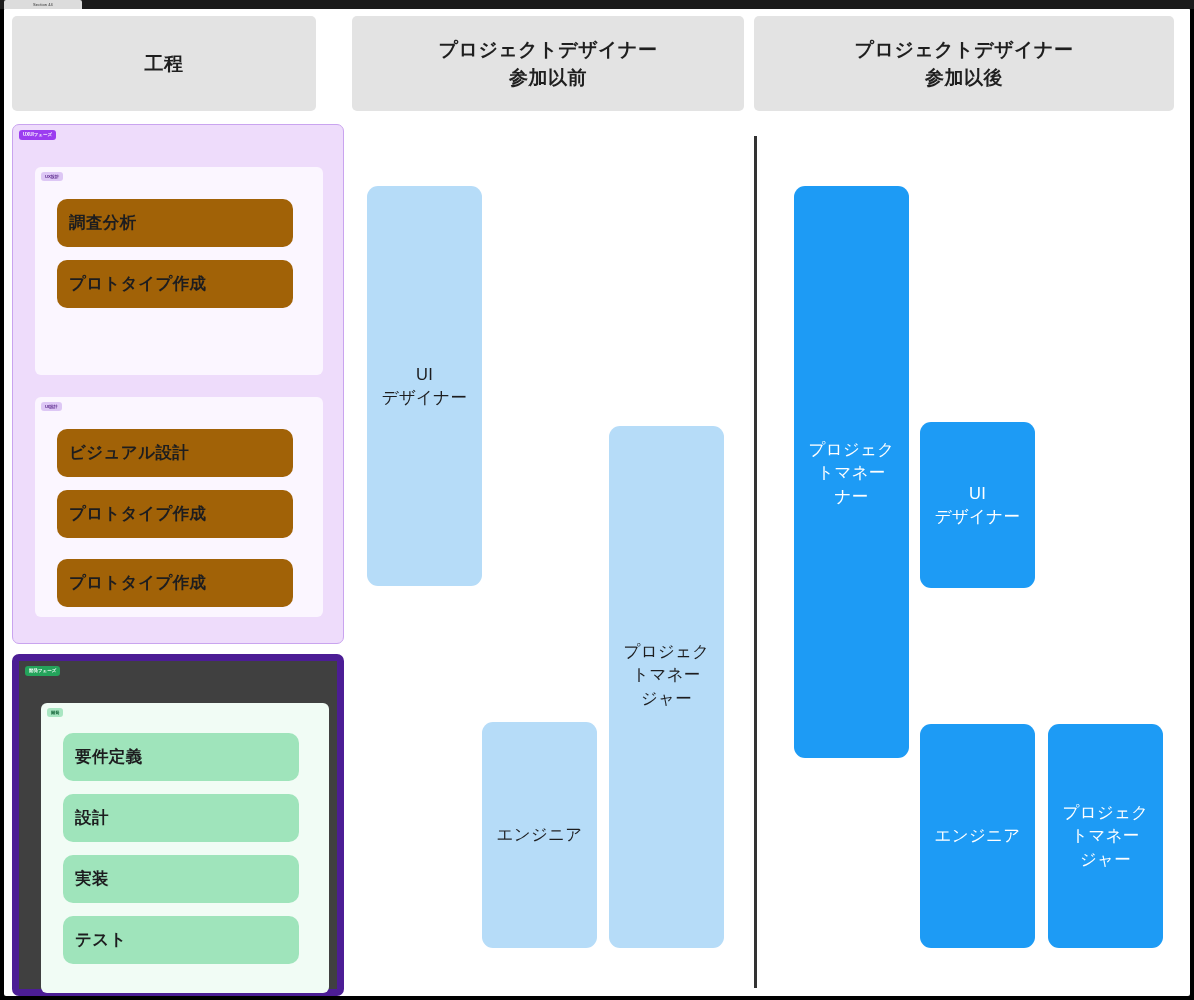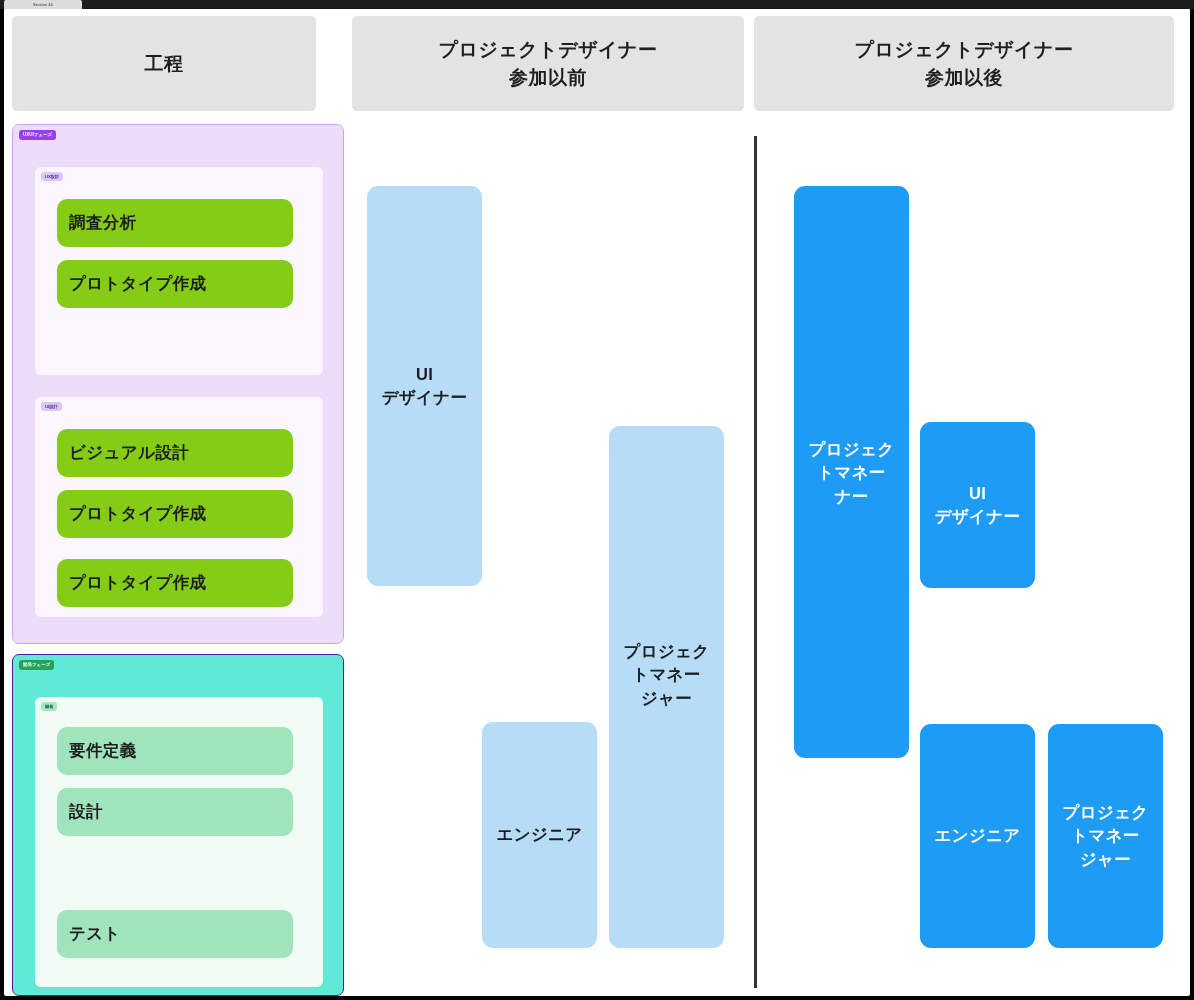--- a/index.html
+++ b/index.html
@@ -95,37 +95,37 @@
     color:#1d1d1f;
     letter-spacing:.4px;
   }
 
   
   #phase-uxui{top:116px;height:520px;background:#eedcfb;border:1px solid #c9a4ef;}
   #phase-uxui .phase-badge{background:#9b3df0;}
   #grp-ux{left:22px;top:42px;width:288px;height:208px;background:#fbf6ff;}
   #grp-ui{left:22px;top:272px;width:288px;height:220px;background:#fbf6ff;}
   #grp-ux .group-badge,#grp-ui .group-badge{background:#ddc7f5;color:#5b2a8c;}
-  .step.purple{background:#84cc16;}
-
-  
-  #phase-dev{top:646px;height:342px;background:#5eead4;border:1px solid #4c1d95;}
+  .step.purple{background:#a16207;}
+
+  
+  #phase-dev{top:646px;height:342px;background:#404040;border:7px solid #4c1d95;}
   #phase-dev .phase-badge{background:#24a35b;}
   #grp-dev{left:22px;top:42px;width:288px;height:290px;background:#f1fcf5;}
   #grp-dev .group-badge{background:#a9e6c2;color:#15663a;}
   .step.green{background:#9fe4bb;}
 
   
   .bar{
     position:absolute;
     border-radius:11px;
     display:flex;
     justify-content:center;
     text-align:center;
-    font-weight:bold;
+    font-weight:normal;
     font-size:16.5px;
     line-height:1.42;
     letter-spacing:.3px;
     box-sizing:border-box;
     padding:14px 14px;
   }
   .bar.light{background:#b6dcf8;color:#1d1d1f;}
   .bar.solid{background:#1d9bf5;color:#ffffff;}
   .bar.mid{align-items:center;}
   .bar.top{align-items:flex-start;}
@@ -172,20 +172,21 @@
     </div>
   </div>
 
   <div class="phase" id="phase-dev">
     <div class="phase-badge">開発フェーズ</div>
 
     <div class="group" id="grp-dev">
       <div class="group-badge">開発</div>
       <div class="step green" style="top:30px">要件定義</div>
       <div class="step green" style="top:91px">設計</div>
+      <div class="step green" style="top:152px">実装</div>
       <div class="step green" style="top:213px">テスト</div>
     </div>
   </div>
 
   <div class="bar light mid" style="left:363px;top:178px;width:115px;height:400px;">
     <div>
       <div>UI</div>
       <div>デザイナー</div>
     </div>
   </div>

